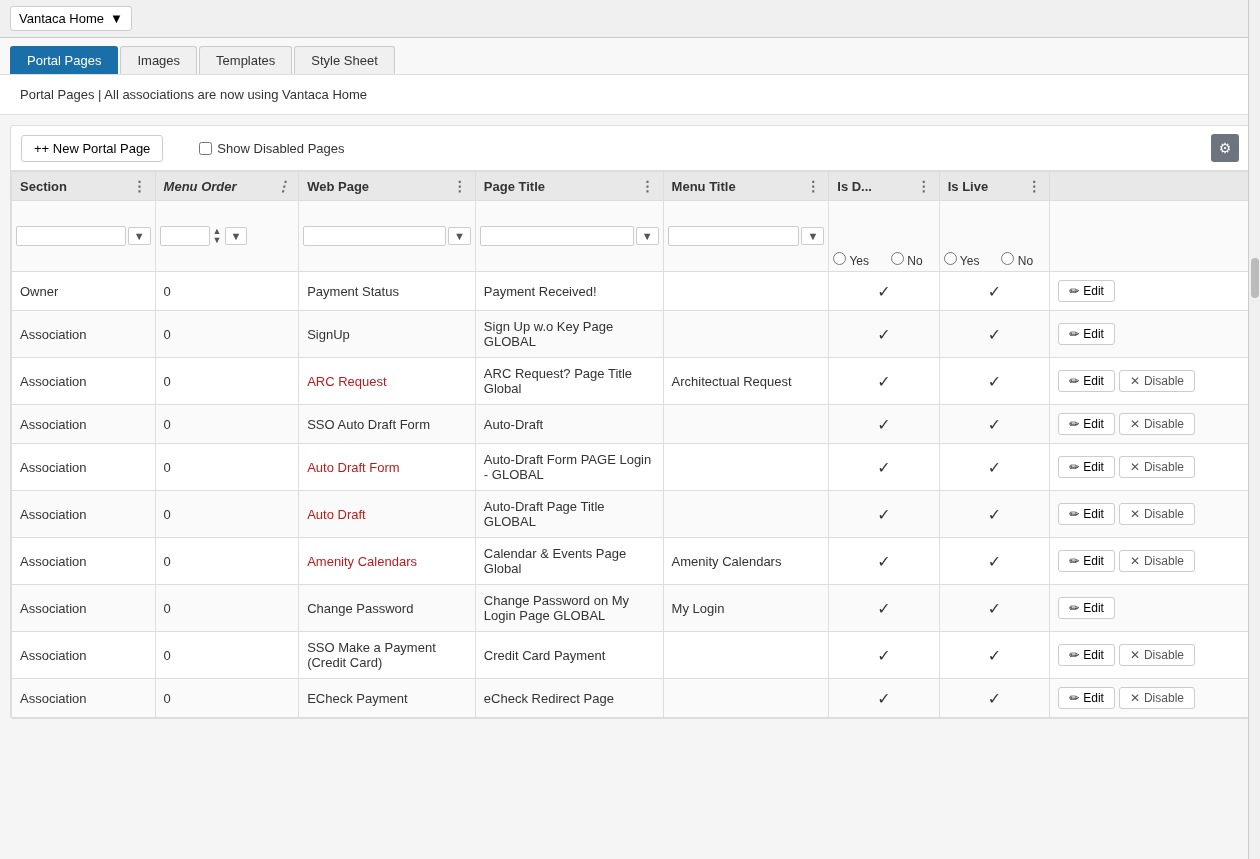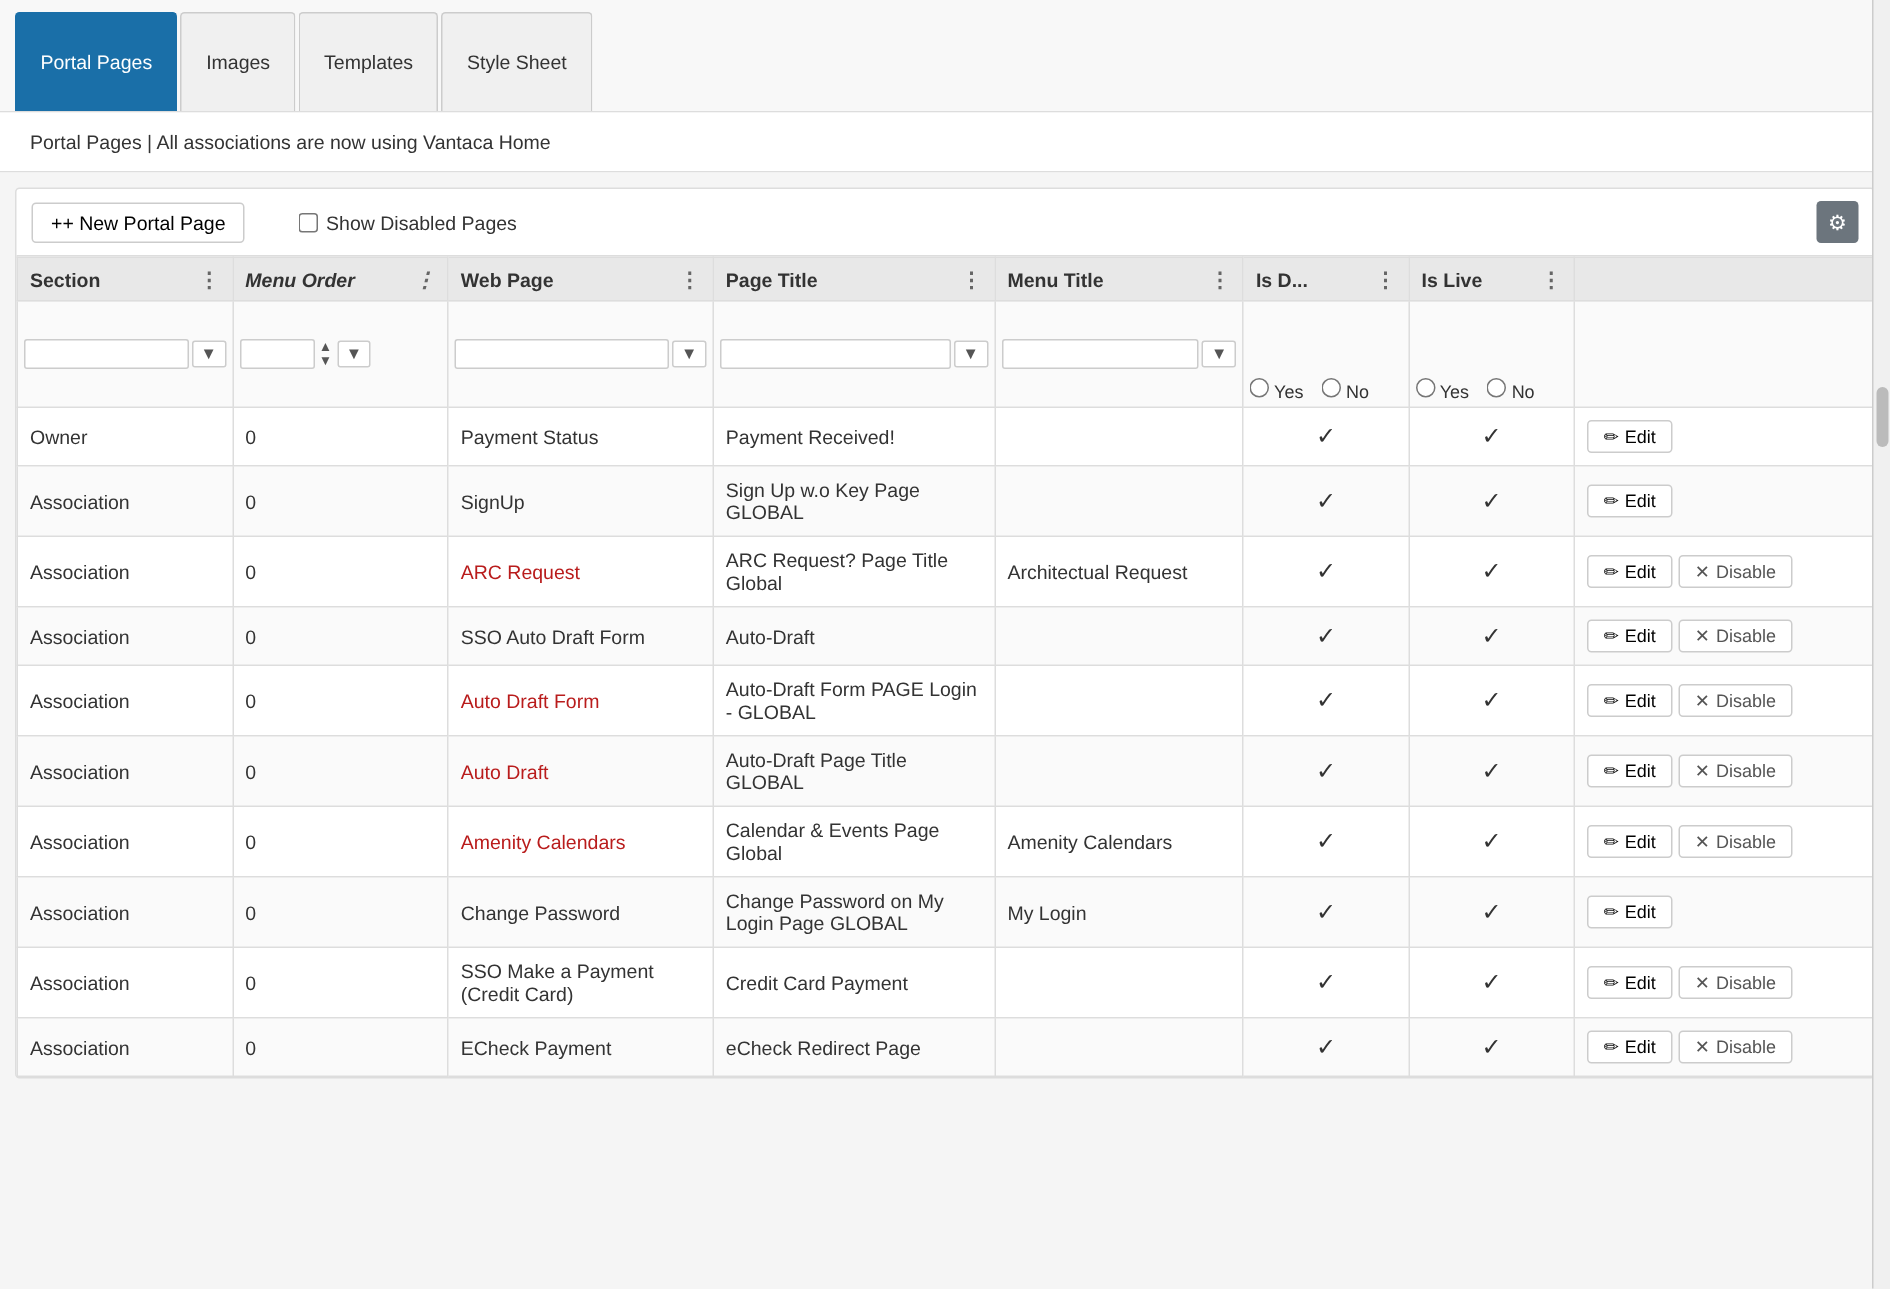--- a/index.html
+++ b/index.html
@@ -27,21 +27,21 @@
 
     .tabs-bar {
       background: #f8f8f8;
       border-bottom: 1px solid #ddd;
       padding: 8px 10px 0;
       display: flex;
       gap: 2px;
     }
 
     .tab {
-      padding: 25px 16px;
+      padding: 6px 16px;
       cursor: pointer;
       border: 1px solid #ccc;
       border-bottom: none;
       background: #f0f0f0;
       border-radius: 3px 3px 0 0;
       font-size: 13px;
     }
 
     .tab.active {
       background: #1a6fa8;
@@ -195,21 +195,21 @@
       cursor: pointer;
       font-size: 9px;
       line-height: 1;
       color: #555;
       padding: 0 1px;
     }
 
     .radio-group {
       display: flex;
       align-items: center;
-      gap: 12px;
+      gap: 22px;
       font-size: 12px;
       margin-top: 48px;
     }
 
     td {
       border: 1px solid #ddd;
       padding: 8px 8px;
       vertical-align: middle;
       font-size: 13px;
     }
@@ -280,20 +280,26 @@
       height: 40px;
       background: #bbb;
       border-radius: 4px;
     }
   </style>
 </head>
 <body>
 
 <div class="outer-wrapper">
 
+  <div class="top-bar">
+    <button class="dropdown-btn">
+      <span>Vantaca Home</span>
+      <span>▼</span>
+    </button>
+  </div>
 
   <div class="tabs-bar">
     <div class="tab active">
       <span>Portal Pages</span>
     </div>
     <div class="tab">
       <span>Images</span>
     </div>
     <div class="tab">
       <span>Templates</span>

